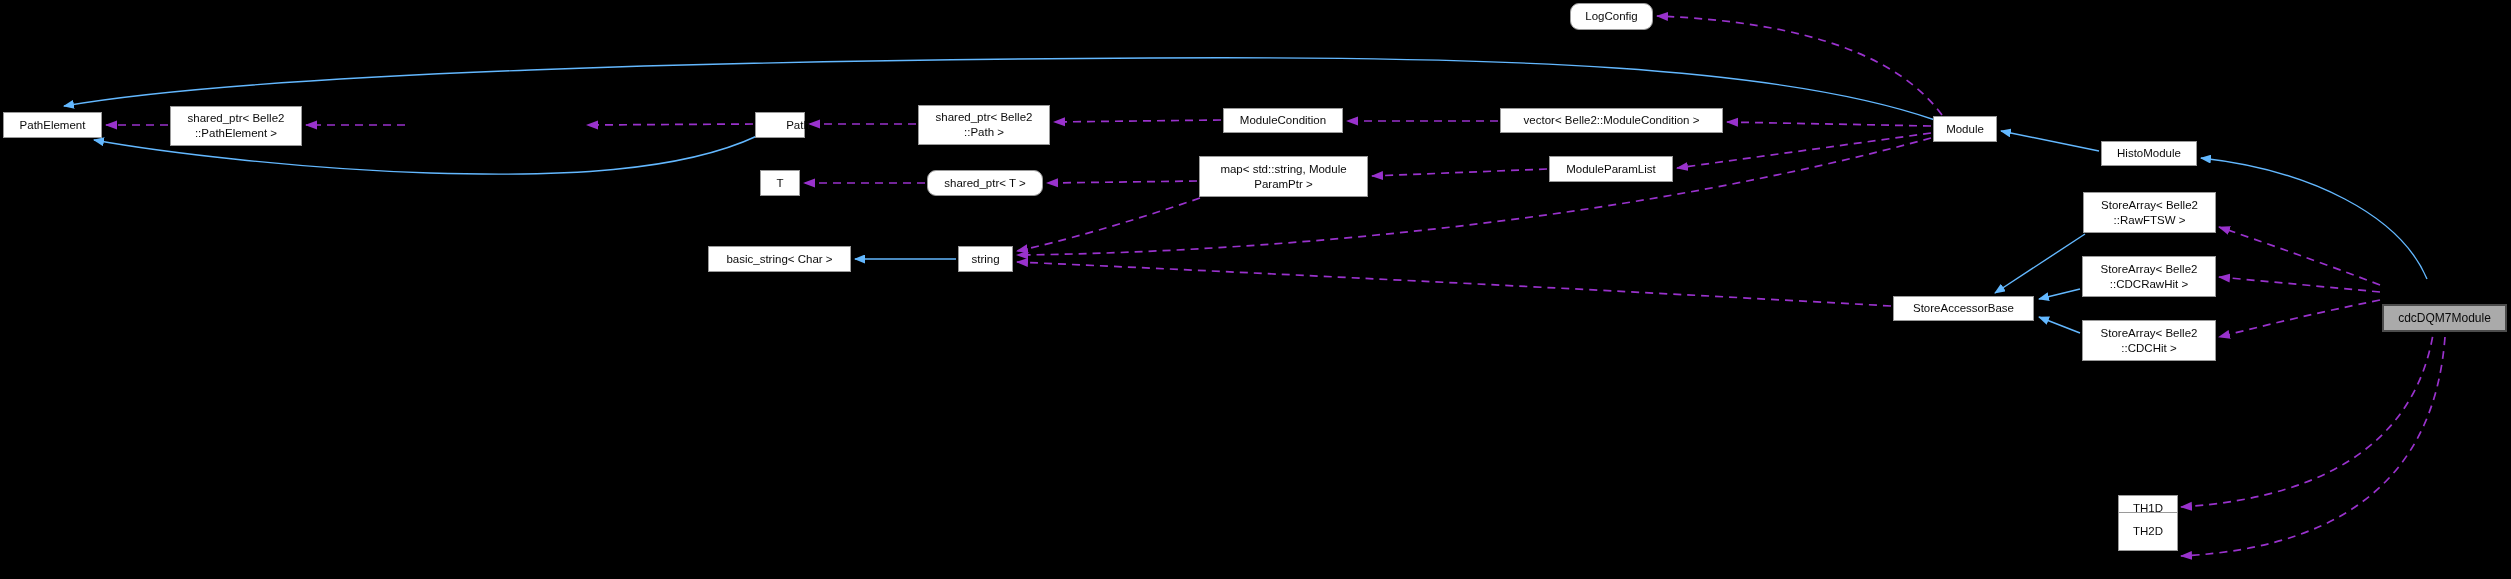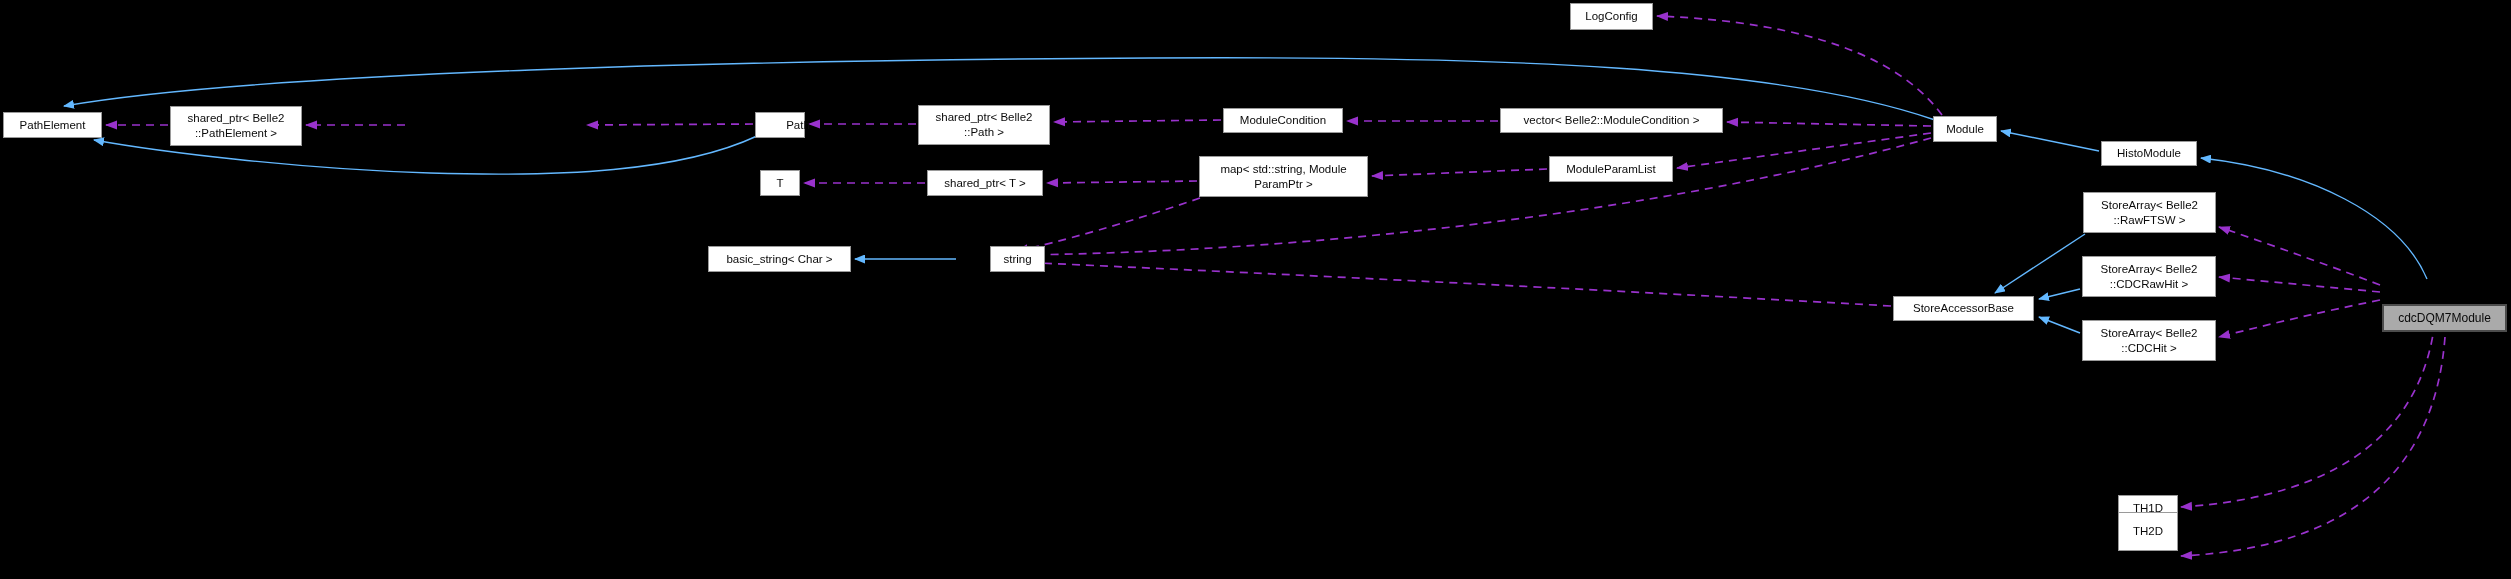--- a/index.html
+++ b/index.html
@@ -105,50 +105,50 @@
 
   <div class="node" style="left:918px;top:105px;width:132px;height:40px;">
     <span>shared_ptr&lt; Belle2</span>
     <span>::Path &gt;</span>
   </div>
 
   <div class="node" style="left:760px;top:170px;width:40px;height:26px;">
     <span>T</span>
   </div>
 
-  <div class="node" style="left:927px;top:170px;width:116px;height:26px;">
+  <div class="node" style="left:927px;top:170px;width:116px;height:26px;border-radius:9px;">
     <span>shared_ptr&lt; T &gt;</span>
   </div>
 
   <div class="node" style="left:708px;top:246px;width:143px;height:26px;">
     <span>basic_string&lt; Char &gt;</span>
   </div>
 
-  <div class="node" style="left:990px;top:246px;width:55px;height:26px;">
+  <div class="node" style="left:958px;top:246px;width:55px;height:26px;">
     <span>string</span>
   </div>
 
   <div class="node" style="left:1223px;top:108px;width:120px;height:25px;">
     <span>ModuleCondition</span>
   </div>
 
   <div class="node" style="left:1199px;top:156px;width:169px;height:41px;text-align:right;">
     <span>map&lt; std::string, Module</span>
     <span>ParamPtr &gt;</span>
   </div>
 
   <div class="node" style="left:1500px;top:108px;width:223px;height:25px;">
     <span>vector&lt; Belle2::ModuleCondition &gt;</span>
   </div>
 
   <div class="node" style="left:1549px;top:156px;width:124px;height:26px;">
     <span>ModuleParamList</span>
   </div>
 
-  <div class="node" style="left:1570px;top:3px;width:83px;height:27px;">
+  <div class="node" style="left:1570px;top:3px;width:83px;height:27px;border-radius:9px;">
     <span>LogConfig</span>
   </div>
 
   <div class="node" style="left:1933px;top:116px;width:64px;height:26px;">
     <span>Module</span>
   </div>
 
   <div class="node" style="left:2101px;top:141px;width:96px;height:25px;">
     <span>HistoModule</span>
   </div>

